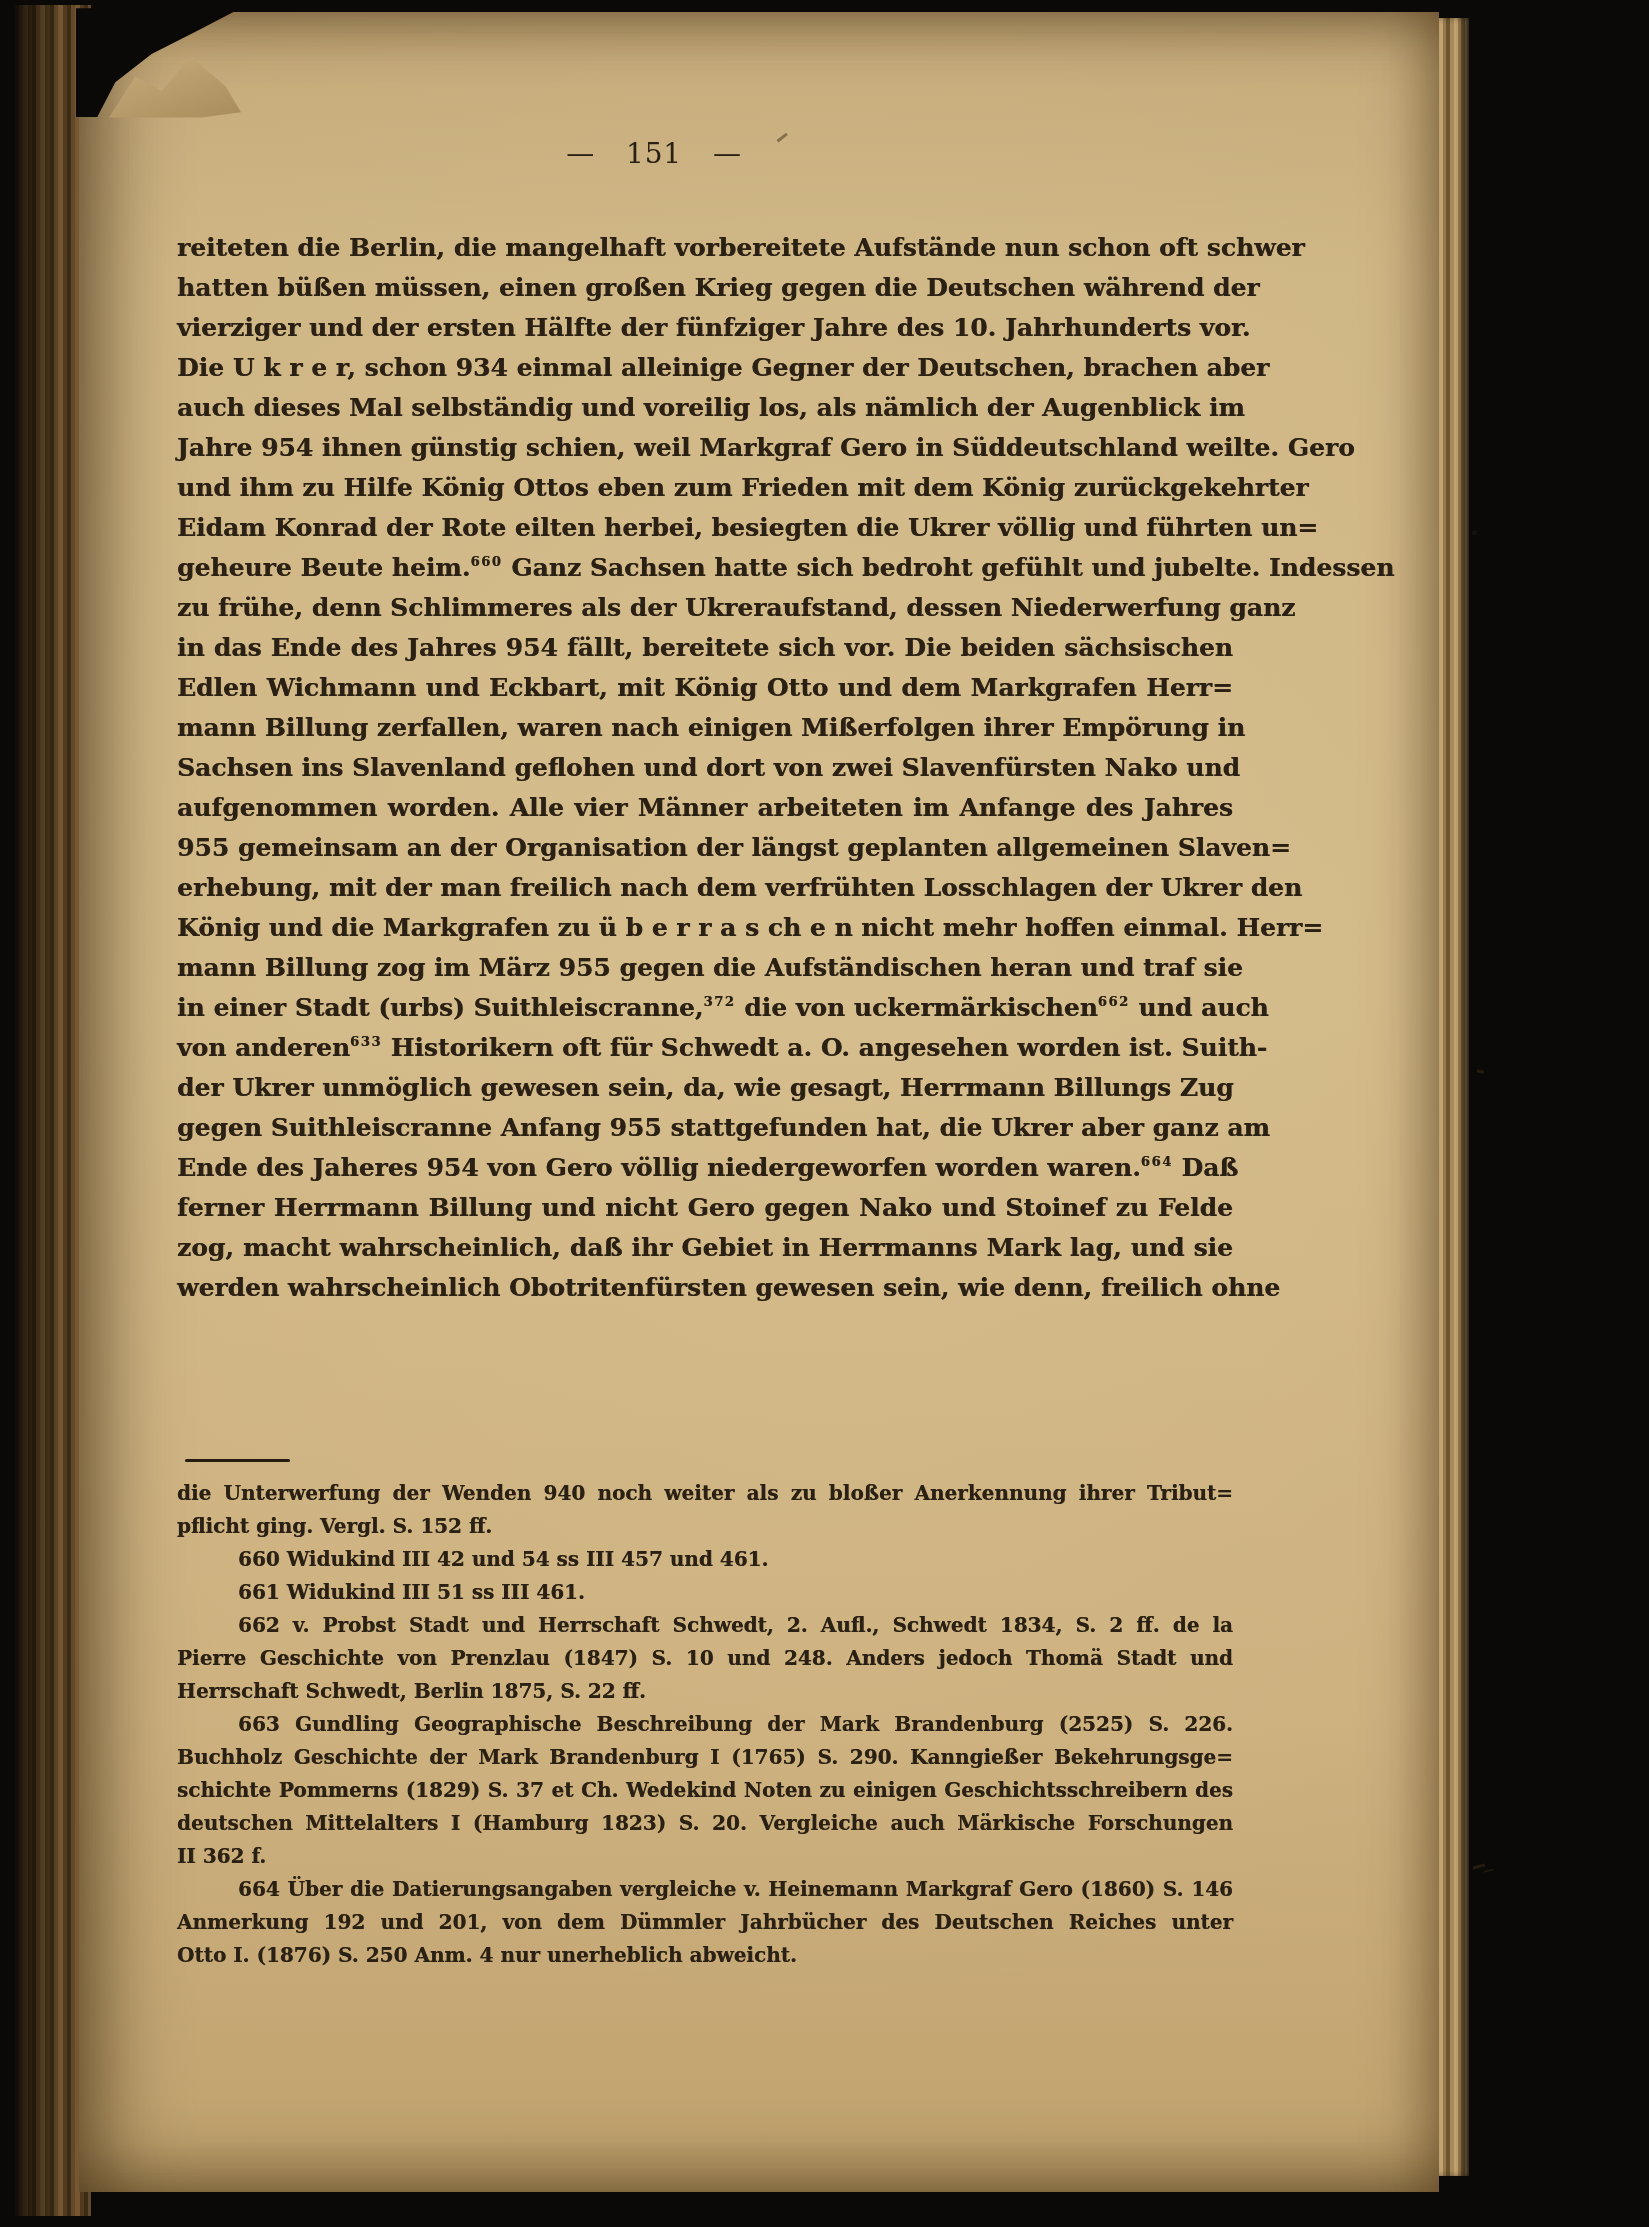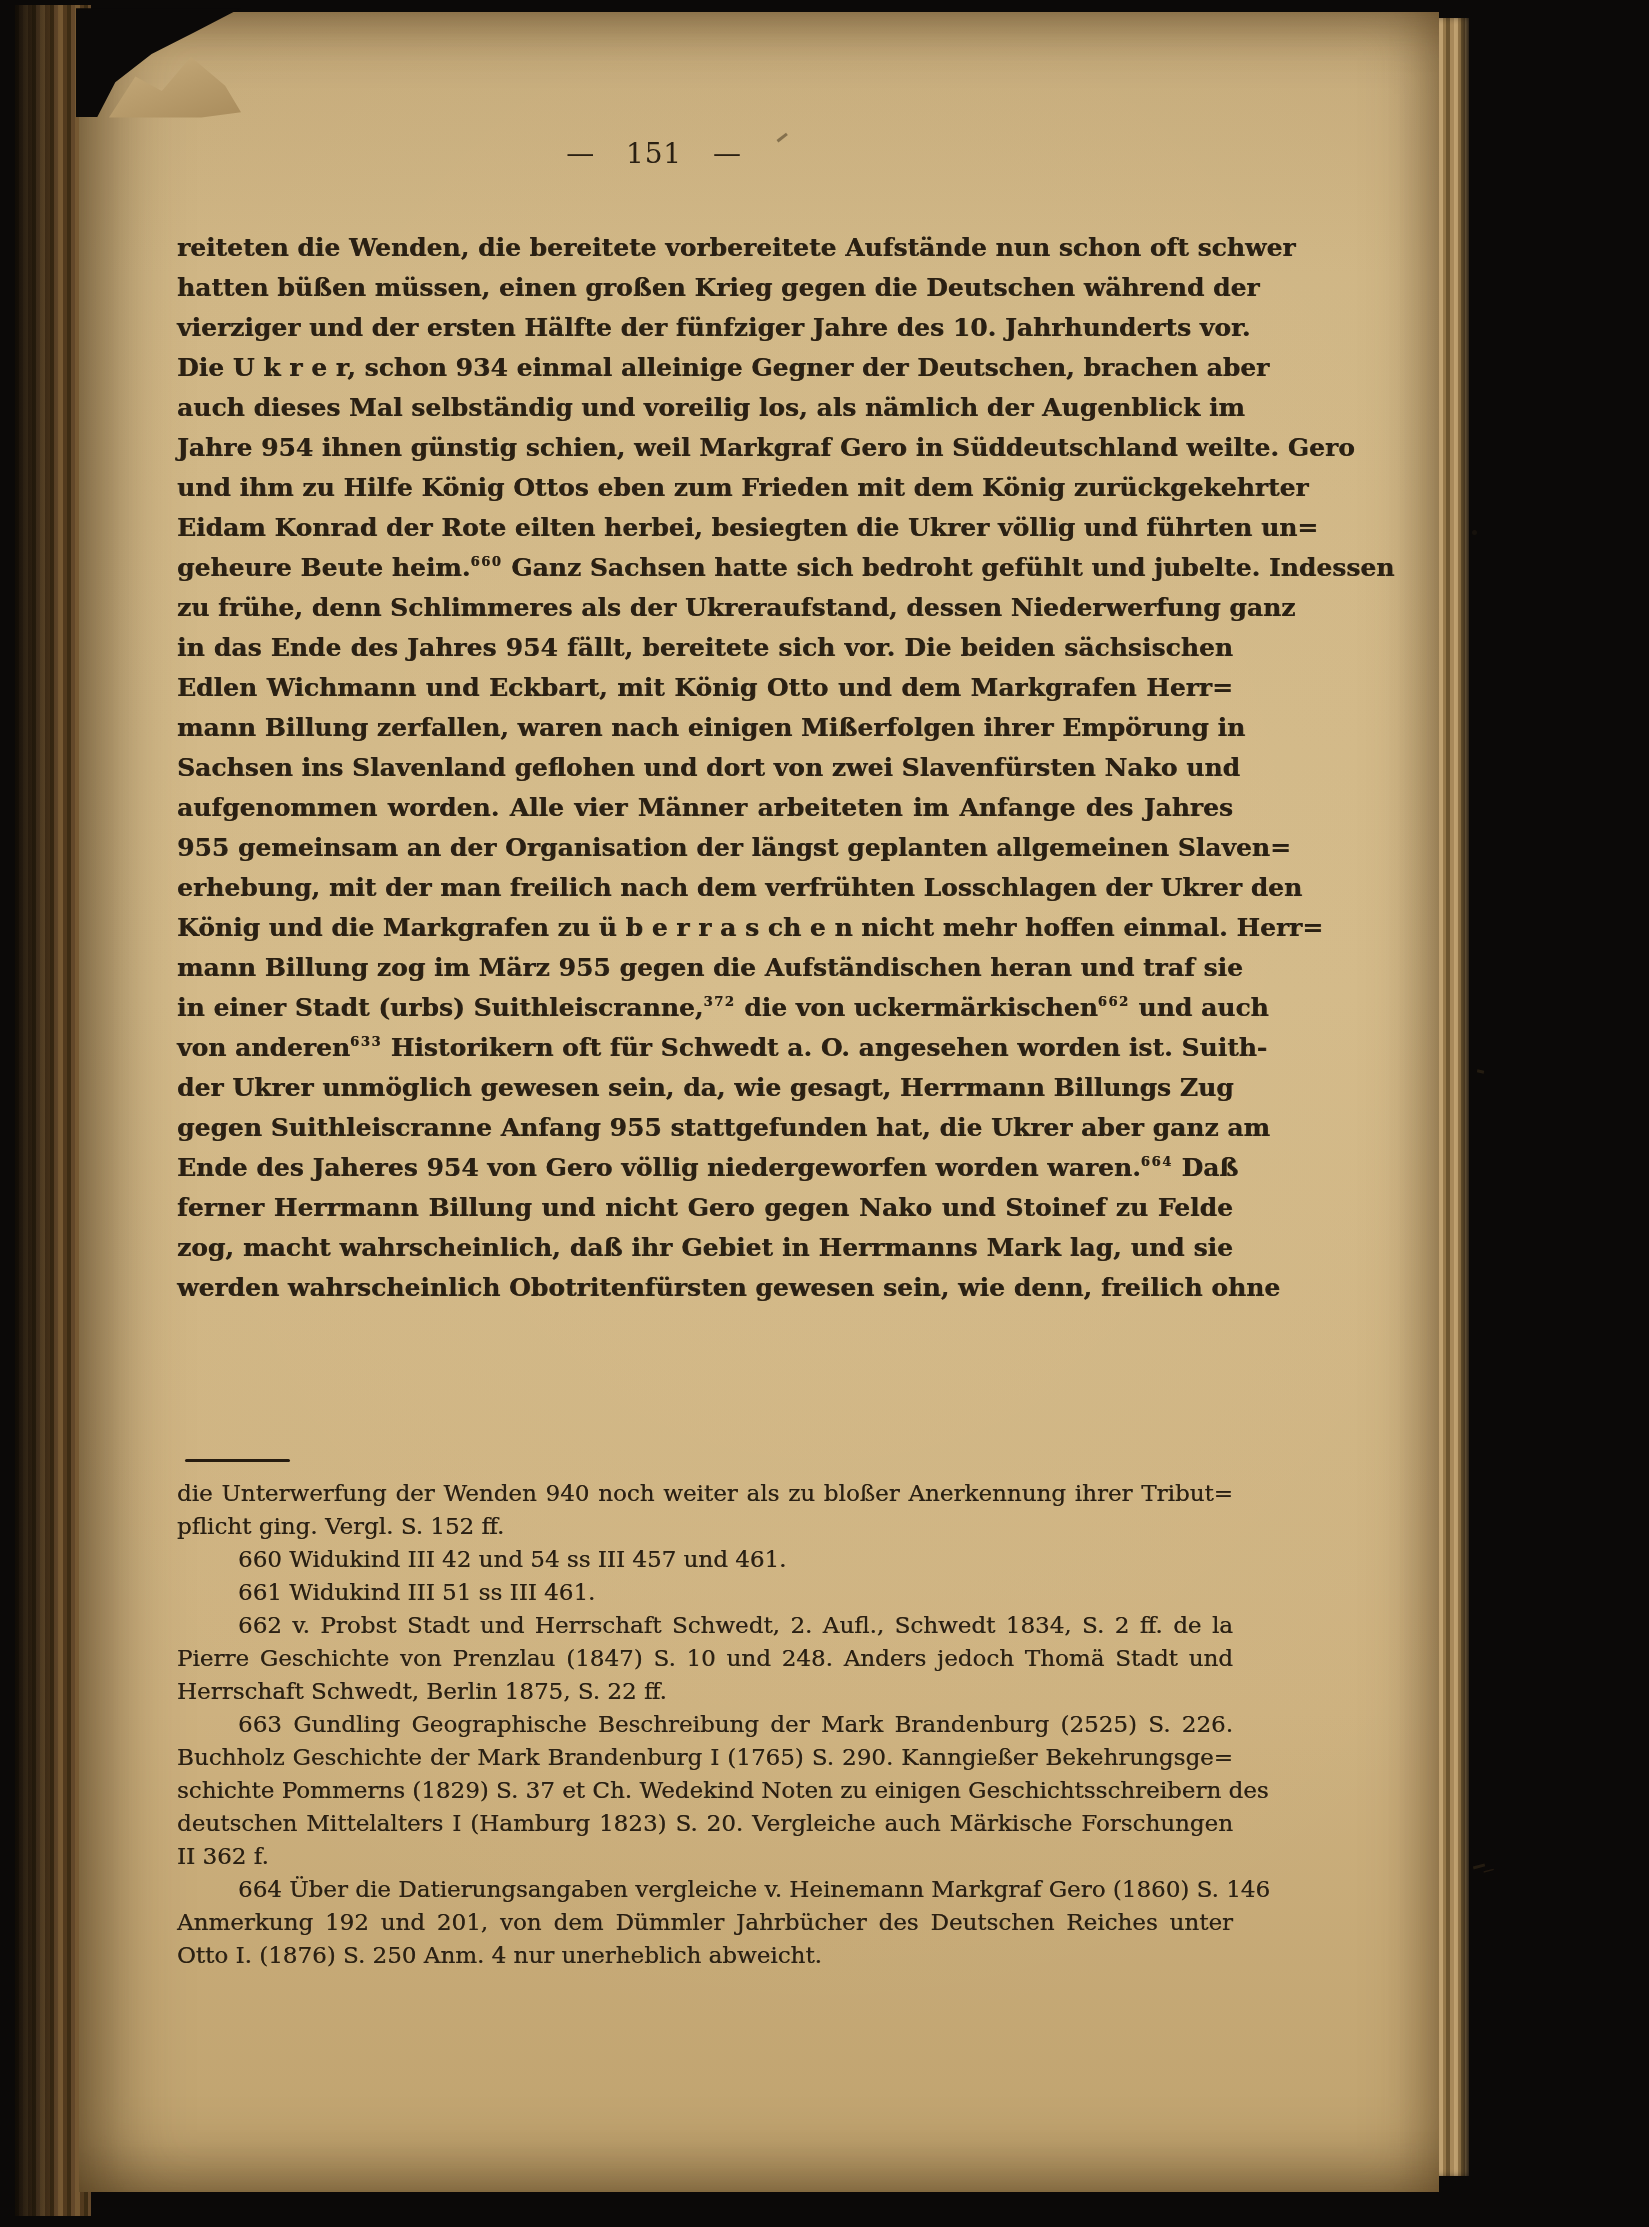--- a/index.html
+++ b/index.html
@@ -59,21 +59,21 @@
     text-shadow:0.4px 0.2px 0 rgba(42,32,19,.75);
   }
   sup{font-size:.52em;vertical-align:super;line-height:0;letter-spacing:1.6px;margin-top:20px;}
   
   .footnote-rule{
     position:absolute;top:1447px;left:106px;width:105px;height:3.3px;
     background:#261c10;border-radius:1.6px;
   }
   .footnotes{position:absolute;top:1465px;left:98px;width:1056px;}
   .fline{
-    height:33px;line-height:33px;font-size:23px;font-weight:normal;color:var(--ink,#2a2013);
+    height:33px;line-height:33px;font-size:20px;font-weight:bold;color:var(--ink,#2a2013);
     text-align:justify;text-align-last:justify;white-space:nowrap;overflow:visible;
     text-shadow:0.3px 0.2px 0 rgba(42,32,19,.7);
   }
   .fline.indent{padding-left:61px;}
   .fline.nojust,.bline.nojust{text-align:left;text-align-last:left;}
   
   .pencil-mark{position:absolute;background:rgba(62,47,26,.5);}
   .pm1{left:697px;top:124px;width:12.4px;height:2.5px;transform:rotate(-38deg);}
   .pm2{left:1398px;top:1058px;width:7.4px;height:3.3px;transform:rotate(12deg);}
   .pm3{left:1394px;top:1853px;width:11.5px;height:2.5px;box-shadow:8.2px 6.6px 0 -0.8px rgba(62,47,26,.45);transform:rotate(-15deg);}
@@ -88,21 +88,21 @@
   <div class="torn-corner"></div>
   <div class="torn-fragment"></div>
 
   <div class="header">
     <span>—</span>
     <span>151</span>
     <span>—</span>
   </div>
 
   <div class="body-text" id="bodyText">
-      <div class="bline">reiteten die Wenden, die bereitete vorbereitete Aufstände nun schon oft schwer</div>
+      <div class="bline">reiteten die Berlin, die mangelhaft vorbereitete Aufstände nun schon oft schwer</div>
       <div class="bline">hatten büßen müssen, einen großen Krieg gegen die Deutschen während der</div>
       <div class="bline">vierziger und der ersten Hälfte der fünfziger Jahre des 10. Jahrhunderts vor.</div>
       <div class="bline">Die U k r e r, schon 934 einmal alleinige Gegner der Deutschen, brachen aber</div>
       <div class="bline">auch dieses Mal selbständig und voreilig los, als nämlich der Augenblick im</div>
       <div class="bline">Jahre 954 ihnen günstig schien, weil Markgraf Gero in Süddeutschland weilte. Gero</div>
       <div class="bline">und ihm zu Hilfe König Ottos eben zum Frieden mit dem König zurückgekehrter</div>
       <div class="bline">Eidam Konrad der Rote eilten herbei, besiegten die Ukrer völlig und führten un=</div>
       <div class="bline">geheure Beute heim.<sup>660</sup> Ganz Sachsen hatte sich bedroht gefühlt und jubelte. Indessen</div>
       <div class="bline">zu frühe, denn Schlimmeres als der Ukreraufstand, dessen Niederwerfung ganz</div>
       <div class="bline">in das Ende des Jahres 954 fällt, bereitete sich vor. Die beiden sächsischen</div>

